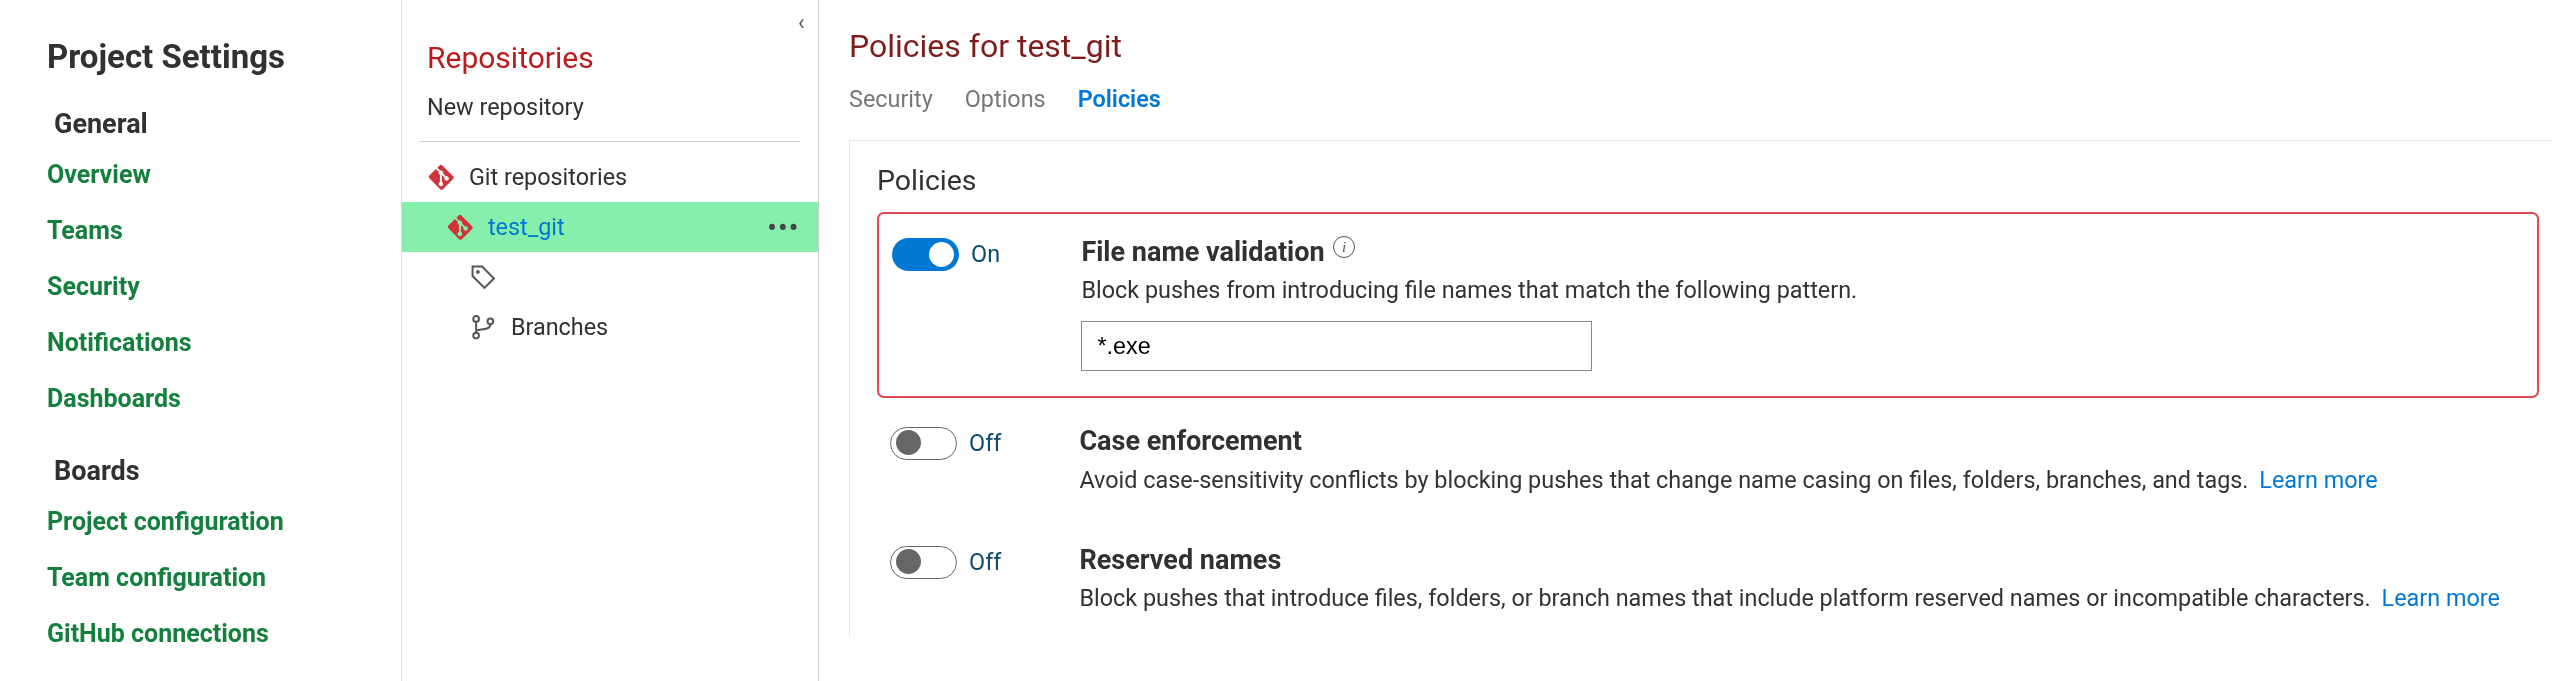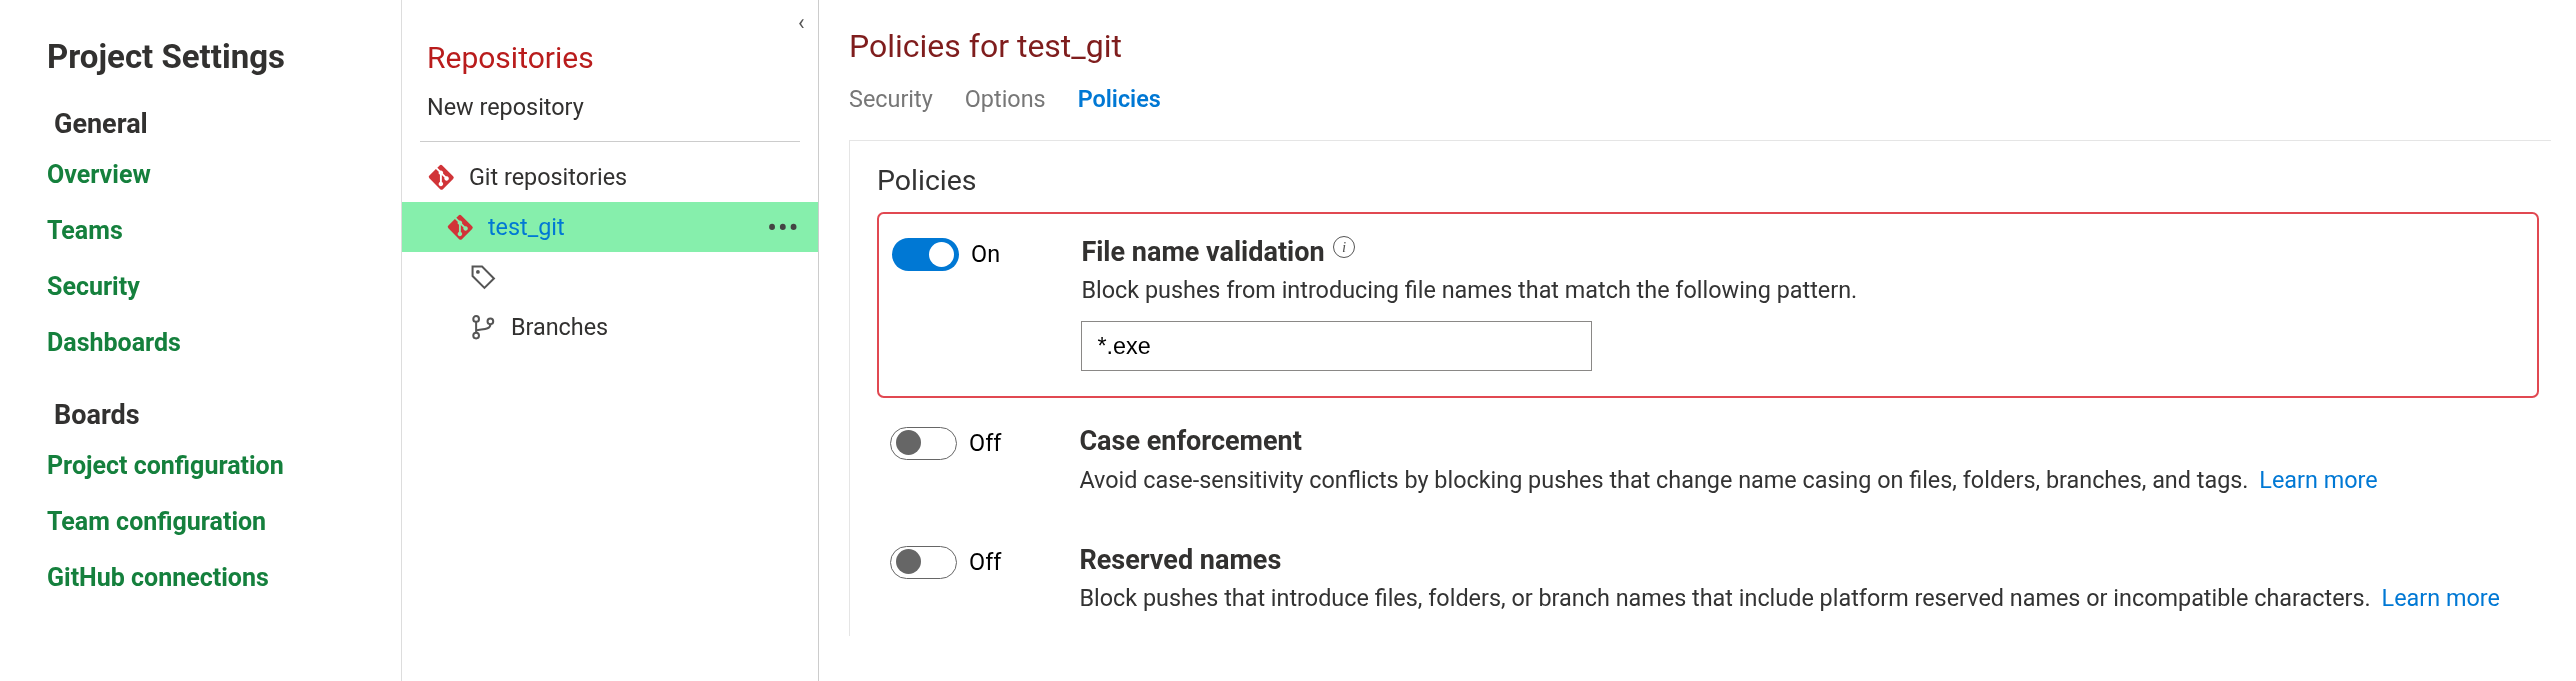--- a/index.html
+++ b/index.html
@@ -186,21 +186,21 @@
     height: 25px;
     border-radius: 50%;
     background: #fff;
   }
   .toggle.on { background: #0078d4; }
   .toggle.on .knob { right: 5px; }
   .toggle.off { background: #fff; border: 1.7px solid #666; }
   .toggle.off .knob { left: 5px; top: 2.5px; background: #666; }
   .toggle-state {
     font-size: 23.4px;
-    color: #000000;
+    color: #0c4a6e;
     line-height: 33px;
   }
   .policy-body { flex: 1; }
   .policy-title {
     font-size: 27px;
     font-weight: 700;
     display: inline-flex;
     align-items: flex-start;
     gap: 8.4px;
   }
@@ -244,20 +244,21 @@
 <div class="layout">
 
   <div class="col-settings">
     <div class="settings-title">Project Settings</div>
 
     <div class="settings-section-hdr">General</div>
     <div class="settings-links">
       <div class="settings-link">Overview</div>
       <div class="settings-link">Teams</div>
       <div class="settings-link">Security</div>
+      <div class="settings-link">Notifications</div>
       <div class="settings-link">Dashboards</div>
     </div>
 
     <div class="settings-section-hdr">Boards</div>
     <div class="settings-links">
       <div class="settings-link">Project configuration</div>
       <div class="settings-link">Team configuration</div>
       <div class="settings-link">GitHub connections</div>
     </div>
   </div>

